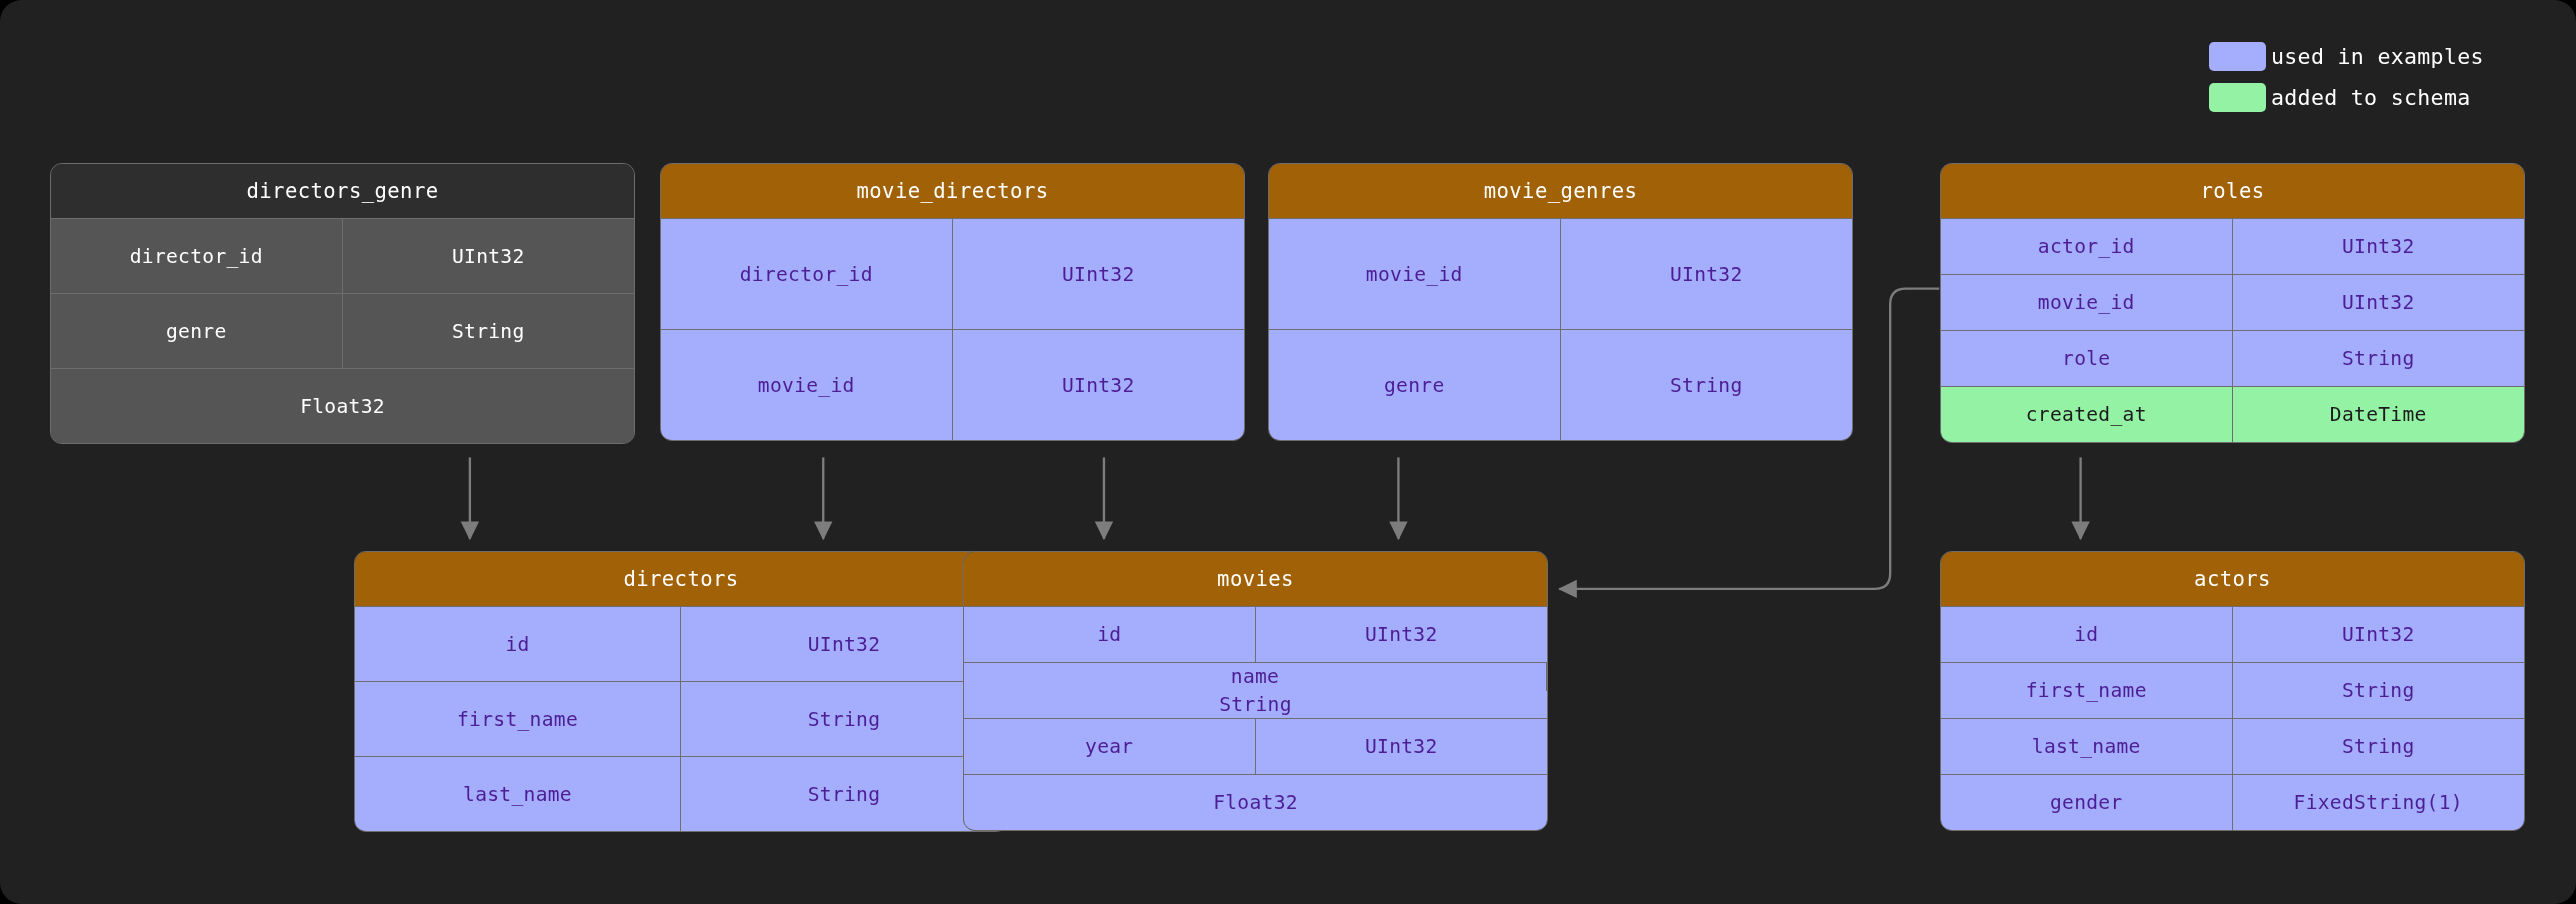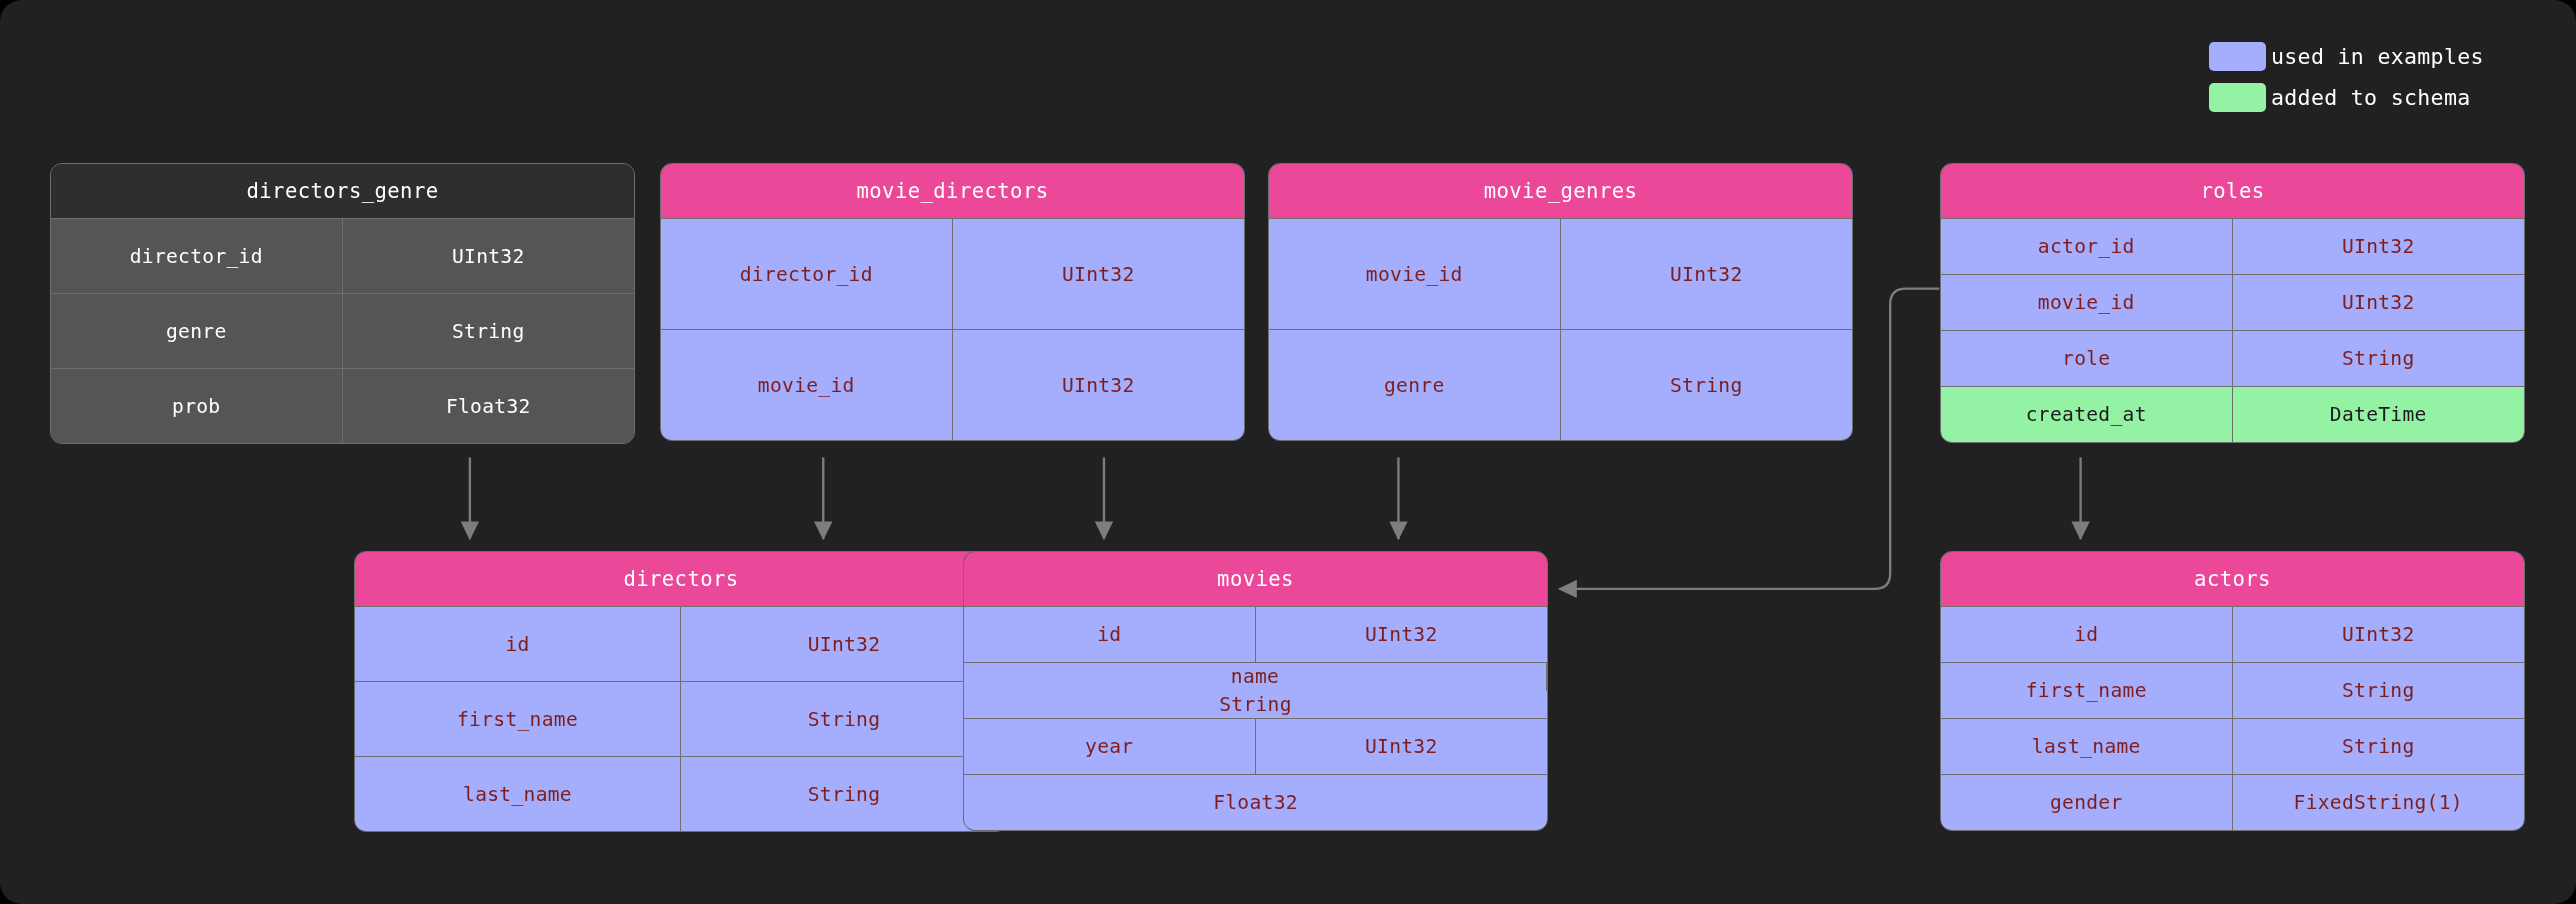--- a/index.html
+++ b/index.html
@@ -68,21 +68,21 @@
     height: 54px;
     display: flex;
     align-items: center;
     justify-content: center;
     color: #ffffff;
     font-size: 20.6px;
     letter-spacing: 0.4px;
     box-sizing: border-box;
   }
   .table.gray .table-header { background: #2e2e2e; }
-  .table.blue .table-header { background: #ec4899; }
+  .table.blue .table-header { background: #a16207; }
 
   .row {
     display: flex;
     border-top: 1.5px solid #6e6e6e;
     box-sizing: border-box;
   }
   .cell {
     display: flex;
     align-items: center;
     justify-content: center;
@@ -92,21 +92,21 @@
     overflow: hidden;
     white-space: nowrap;
   }
   .cell.name { flex: 0 0 50%; border-right: 1.5px solid #6e6e6e; }
   .cell.type { flex: 1 1 50%; }
 
   .table.gray .row { background: #555555; }
   .table.gray .cell { color: #ffffff; }
 
   .table.blue .row { background: #a4aefc; }
-  .table.blue .cell { color: #7f1d1d; }
+  .table.blue .cell { color: #4c1d95; }
 
   .row.added { background: #94f2a4 !important; }
   .row.added .cell { color: #1b1b1b !important; }
 
   
   #connectors {
     position: absolute;
     left: 0; top: 0;
     width: 2576px;
     height: 904px;
@@ -149,21 +149,20 @@
     <div class="table-header">directors_genre</div>
     <div class="row" style="height:75px;">
       <div class="cell name">director_id</div>
       <div class="cell type">UInt32</div>
     </div>
     <div class="row" style="height:75px;">
       <div class="cell name">genre</div>
       <div class="cell type">String</div>
     </div>
     <div class="row" style="height:75px;">
-      <div class="cell name">prob</div>
       <div class="cell type">Float32</div>
     </div>
   </div>
 
   <div class="table blue" style="left:660px; top:163px; width:585px;">
     <div class="table-header">movie_directors</div>
     <div class="row" style="height:111px;">
       <div class="cell name">director_id</div>
       <div class="cell type">UInt32</div>
     </div>

